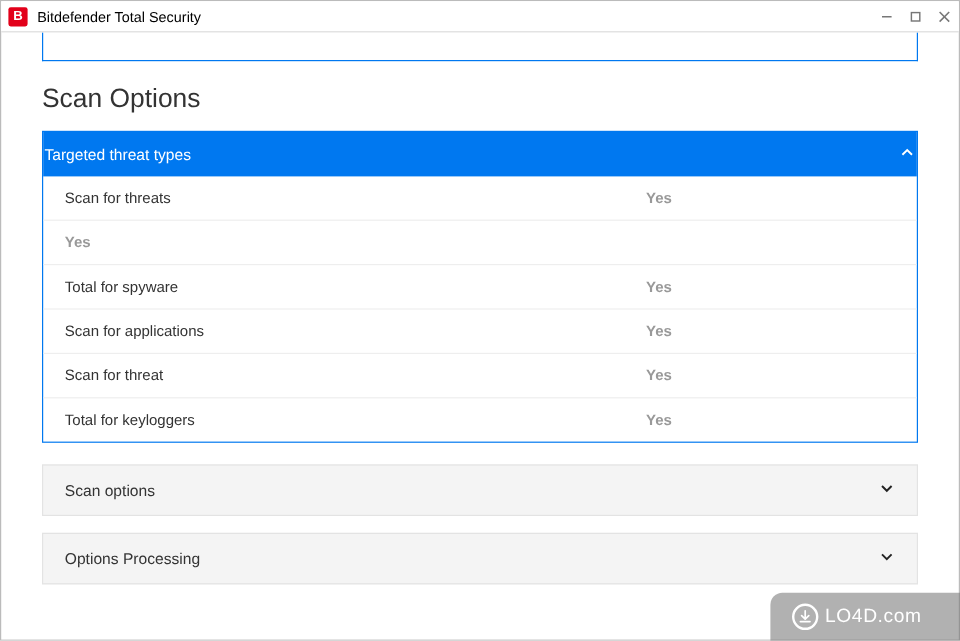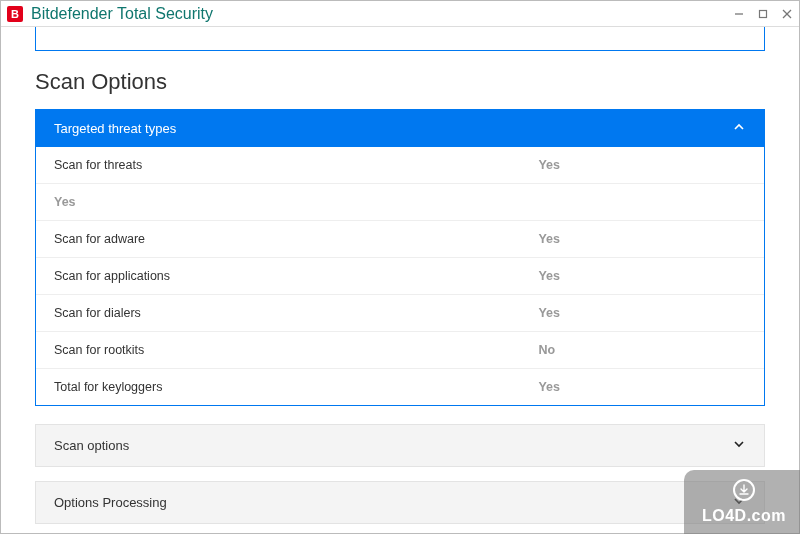--- a/index.html
+++ b/index.html
@@ -35,21 +35,21 @@
     background: #e2001a;
     border-radius: 2px;
     color: #fff;
     font-weight: bold;
     font-size: 11px;
     display: flex;
     align-items: center;
     justify-content: center;
     margin-right: 8px;
   }
-  .title-text { font-size: 16px; color: #0f766e; }
+  .title-text { font-size: 12px; color: #000000; }
   .win-controls { margin-left: auto; display: flex; gap: 12px; }
   .wc { width: 12px; height: 12px; display:flex; align-items:center; justify-content:center; color:#777; font-size:12px; cursor:pointer;}
   .body-area {
     flex: 1;
     display: flex;
     overflow: hidden;
   }
   .content {
     flex: 1;
     overflow-y: scroll;
@@ -76,21 +76,21 @@
     color: #333;
     margin: 14px 0 14px 0;
   }
   .panel-expanded {
     border: 1px solid #0078f0;
     margin-bottom: 18px;
   }
   .panel-header {
     background: #0078f0;
     color: #fff;
-    padding: 10px 18px;
+    padding: 10px 1px;
     font-size: 13px;
     display: flex;
     align-items: center;
     justify-content: space-between;
     cursor: pointer;
   }
   .chev {
     font-size: 14px;
     display:inline-block;
   }
@@ -117,28 +117,27 @@
     margin-bottom: 14px;
     cursor: pointer;
   }
   .watermark {
     position: absolute;
     right: 0;
     bottom: 0;
     background: rgba(120,120,120,0.58);
     color: #fff;
     font-size: 16px;
-    font-weight: 700;
+    font-weight: 400;
     letter-spacing: .5px;
-    padding: 9px 14px 9px 18px;
+    padding: 9px 32px 9px 18px;
     border-top-left-radius: 10px;
     display: flex;
     align-items: center;
     gap: 6px;
-    flex-direction: column;
   }
   .wm-circle {
     width: 22px; height: 22px; border-radius: 50%;
     border: 2px solid #fff;
     display:flex;align-items:center;justify-content:center;
     font-size:12px;
   }
 </style>
 </head>
 <body>
@@ -186,34 +185,30 @@
         </div>
         <div>
           <div class="row">
             <span class="row-label">Scan for threats</span>
             <span class="row-value">Yes</span>
           </div>
           <div class="row">
             <span class="row-value">Yes</span>
           </div>
           <div class="row">
-            <span class="row-label">Scan for adware</span>
+            <span class="row-label">Total for spyware</span>
             <span class="row-value">Yes</span>
           </div>
           <div class="row">
             <span class="row-label">Scan for applications</span>
             <span class="row-value">Yes</span>
           </div>
           <div class="row">
-            <span class="row-label">Scan for dialers</span>
-            <span class="row-value">Yes</span>
-          </div>
-          <div class="row">
-            <span class="row-label">Scan for rootkits</span>
-            <span class="row-value">No</span>
+            <span class="row-label">Scan for threat</span>
+            <span class="row-value">Yes</span>
           </div>
           <div class="row">
             <span class="row-label">Total for keyloggers</span>
             <span class="row-value">Yes</span>
           </div>
         </div>
       </div>
 
       <div class="panel-collapsed">
         <span>Scan options</span>

